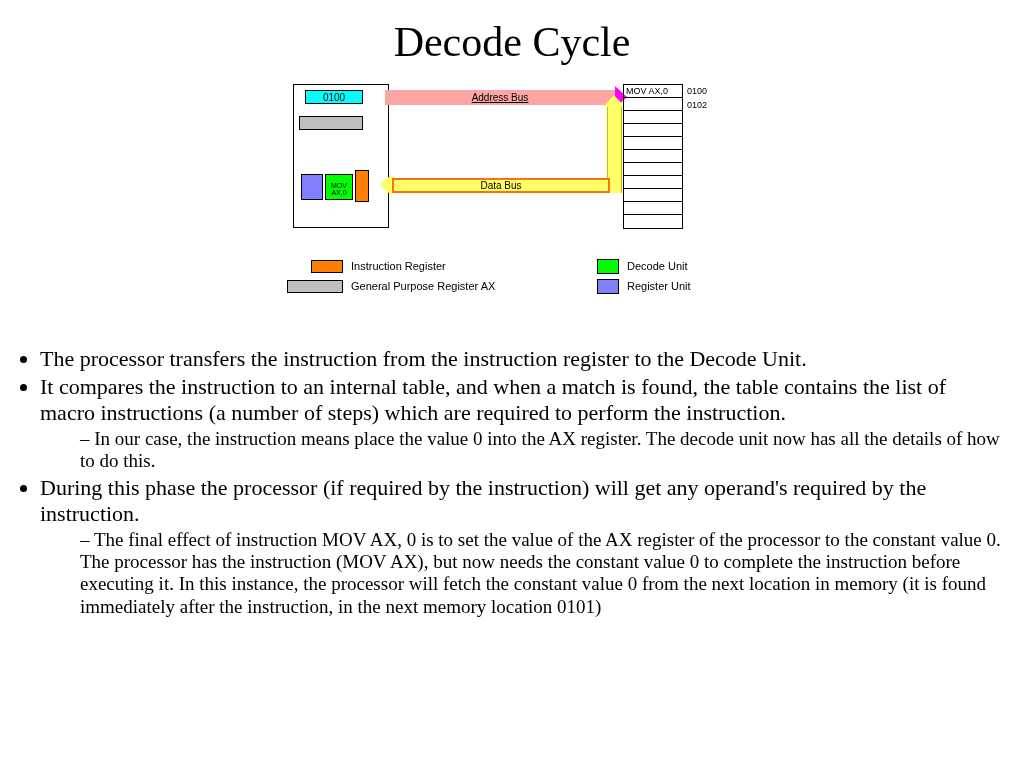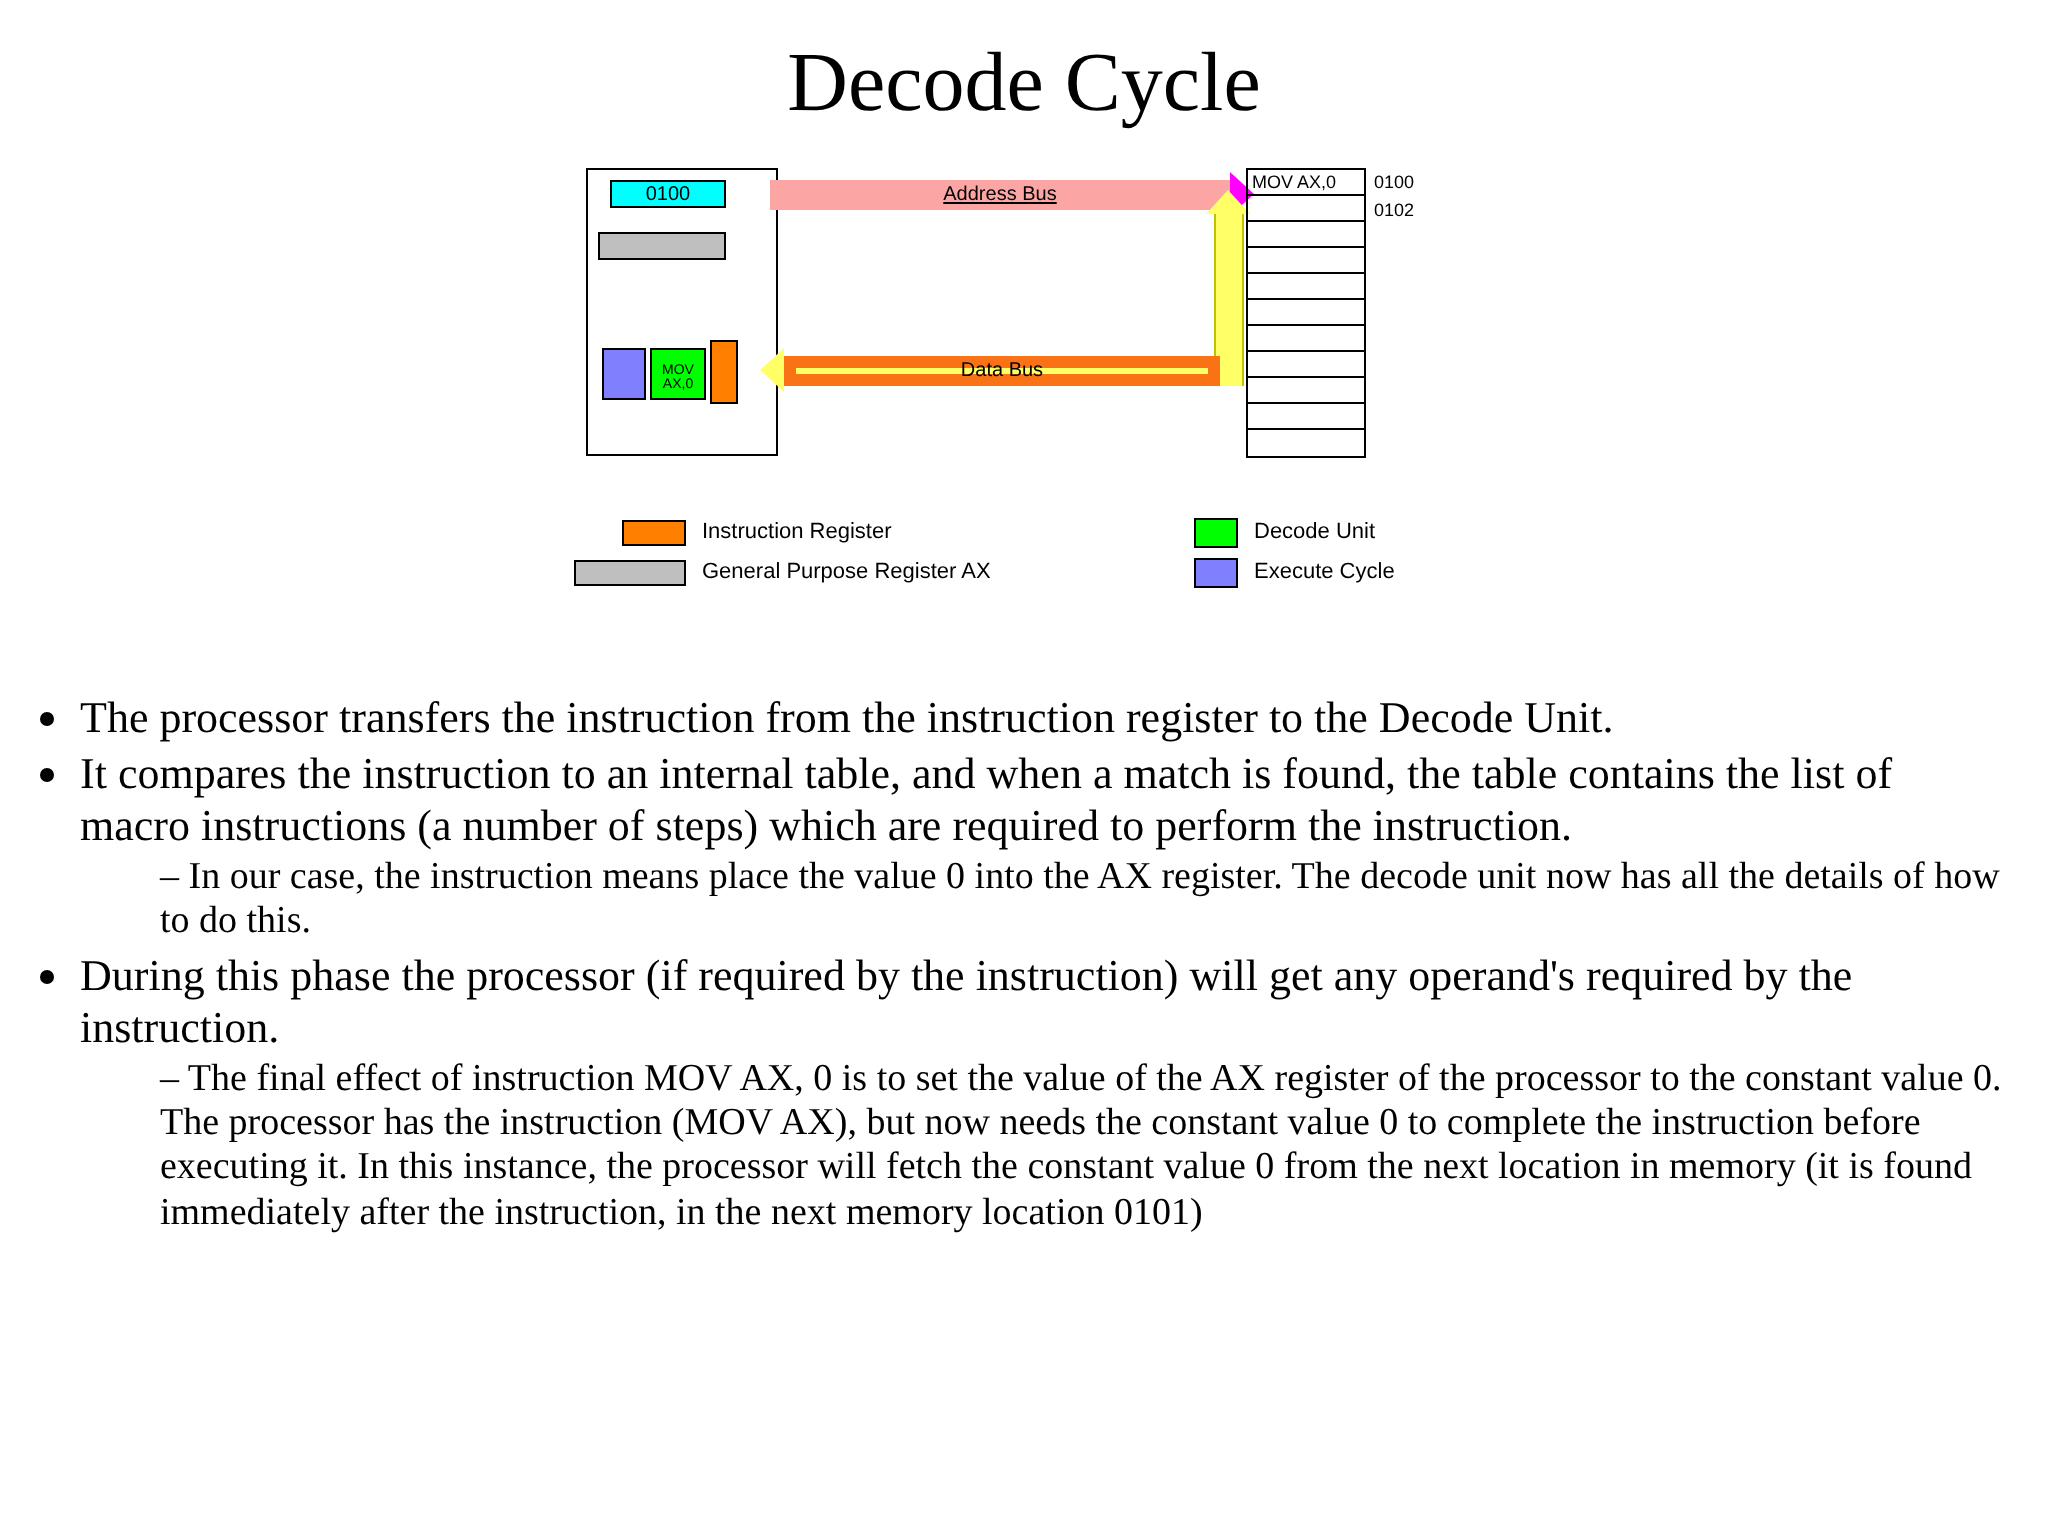--- a/index.html
+++ b/index.html
@@ -101,21 +101,21 @@
     border-top: 11px solid transparent;
     border-bottom: 11px solid transparent;
     border-left: 12px solid #ff00ff;
   }
 
   .data-bus-h {
     position: absolute;
     left: 115px; top: 100px;
     width: 218px; height: 15px;
     background: #ffff66;
-    border: 6px solid #f97316;
+    border: 2px solid #f97316;
     display: flex; align-items: center; justify-content: center;
     font-size: 10px;
   }
   .data-bus-v {
     position: absolute;
     left: 330px; top: 28px;
     width: 15px; height: 87px;
     background: #ffff66;
     border: 1px solid #c0c000;
     border-bottom: none;
@@ -220,21 +220,21 @@
           <span>General Purpose Register AX</span>
         </div>
       </div>
       <div class="legend legend-right">
         <div class="leg-row">
           <div class="swatch sw-small" style="background:#00ff00"></div>
           <span>Decode Unit</span>
         </div>
         <div class="leg-row">
           <div class="swatch sw-small" style="background:#8080ff"></div>
-          <span>Execute Cycle</span>
+          <span>Register Unit</span>
         </div>
       </div>
 
     </div>
   </div>
 
   <ul class="bullets" id="bullet-list">
       <li>The processor transfers the instruction from the instruction register to the Decode Unit.</li>
       <li>It compares the instruction to an internal table, and when a match is found, the table contains the list of macro instructions (a number of steps) which are required to perform the instruction.<ul class="sub">
           <li>In our case, the instruction means place the value 0 into the AX register. The decode unit now has all the details of how to do this.</li>

